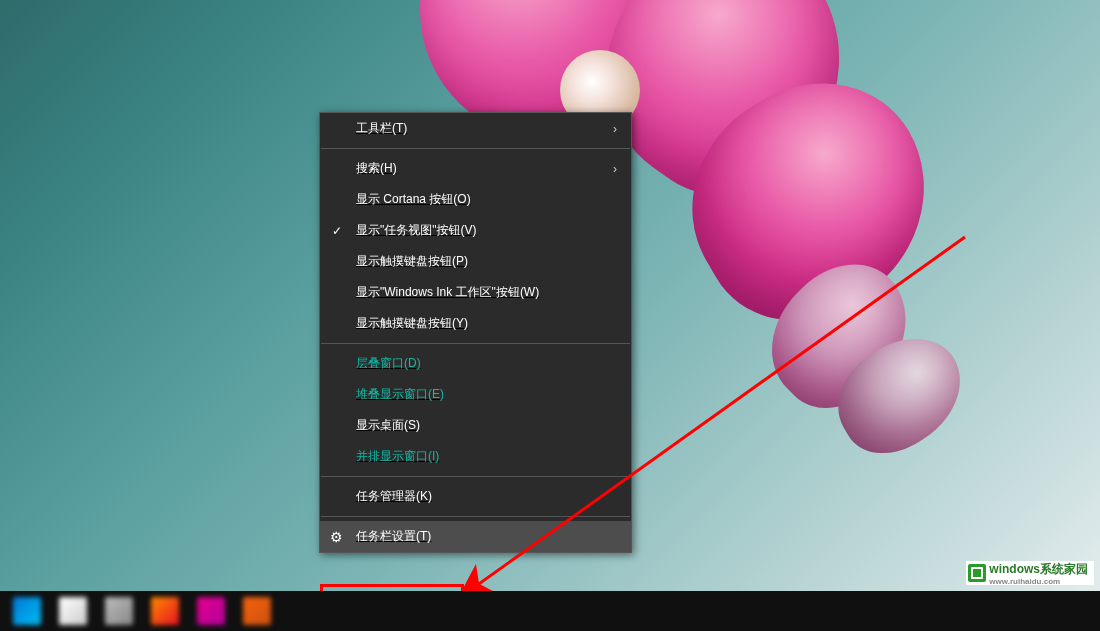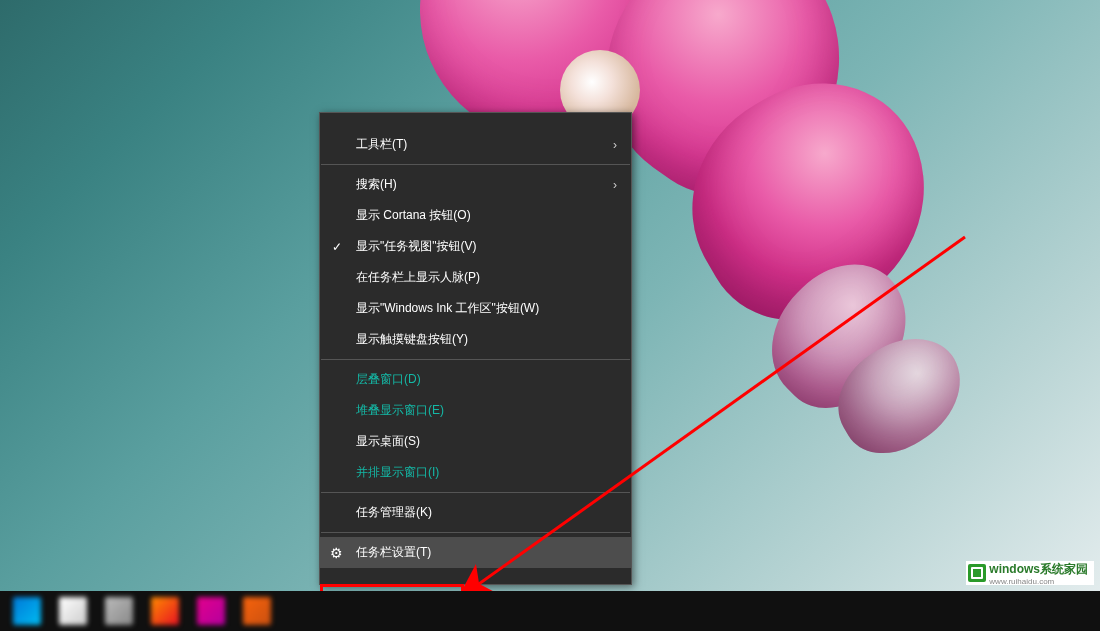--- a/index.html
+++ b/index.html
@@ -7,40 +7,40 @@
   
   .flower{position:absolute;}
   .petal{position:absolute;border-radius:50% 60% 45% 55%;background:radial-gradient(circle at 35% 35%,#f7a9cc 0%,#e95ba8 40%,#d83a93 65%,#b02076 100%);box-shadow:inset -15px -15px 40px rgba(120,10,70,.35);}
   .p1{width:260px;height:260px;left:420px;top:-120px;transform:rotate(10deg);}
   .p2{width:230px;height:250px;left:610px;top:-60px;transform:rotate(35deg);}
   .p3{width:220px;height:240px;left:700px;top:80px;transform:rotate(60deg);background:radial-gradient(circle at 35% 35%,#f7a9cc 0%,#e95ba8 35%,#d03088 60%,#9a1a68 100%);}
   .p4{width:120px;height:150px;left:780px;top:260px;transform:rotate(45deg);background:radial-gradient(circle at 40% 30%,#eac6d9 0%,#d19bbd 40%,#b8719f 70%,#8a4a76 100%);}
   .p5{width:100px;height:130px;left:850px;top:330px;transform:rotate(60deg);background:radial-gradient(circle at 40% 30%,#e5d8e0 0%,#c9a6bd 40%,#a97b9a 70%,#7c5270 100%);}
   .center{position:absolute;left:560px;top:50px;width:80px;height:80px;border-radius:50%;background:radial-gradient(circle at 40% 40%,#fff 0%,#f4e1da 30%,#d7b89e 70%);}
   
-  .menu{position:absolute;left:319px;top:112px;width:311px;background:#2b2b2b;border:1px solid #555;box-shadow:2px 2px 8px rgba(0,0,0,.5);padding:16px 0;}
+  .menu{position:absolute;left:319px;top:112px;width:311px;background:#2b2b2b;border:1px solid #555;box-shadow:2px 2px 8px rgba(0,0,0,.5);padding:0 0;text-decoration:underline;}
   .menu-item{position:relative;display:flex;align-items:center;height:31px;padding:0 12px 0 36px;color:#fff;font-size:12px;cursor:default;}
   .menu-item.disabled{color:#14b8a6;}
   .menu-item .arrow{position:absolute;right:14px;top:50%;transform:translateY(-50%);color:#ccc;font-size:12px;}
   .menu-item .check{position:absolute;left:12px;top:50%;transform:translateY(-50%);color:#fff;font-size:12px;}
   .menu-item .gear{position:absolute;left:10px;top:50%;transform:translateY(-50%);color:#fff;font-size:14px;}
   .sep{height:1px;background:#555;margin:4px 1px;}
   .menu-item.highlight{background:#4d4d4d;}
   
   .red-box{position:absolute;border:3px solid #ff0000;pointer-events:none;}
   .arrow-line{position:absolute;pointer-events:none;}
   
   .taskbar{position:absolute;left:0;bottom:0;width:1100px;height:40px;background:#101010;display:flex;align-items:center;}
   .task-icon{width:28px;height:28px;margin:0 9px;border-radius:2px;}
   .blur{filter:blur(2.5px);}
   
   .watermark{position:absolute;right:6px;bottom:46px;height:22px;display:flex;align-items:center;background:#fff;border-radius:0;padding:1px 6px 1px 2px;font-size:12px;color:#2a7a2a;font-weight:bold;}
   .wm-logo{width:18px;height:18px;background:#2a9a2a;border-radius:2px;margin-right:3px;position:relative;}
   .wm-logo::before{content:"";position:absolute;left:3px;top:3px;width:12px;height:12px;border:2px solid #fff;border-radius:1px;box-sizing:border-box;}
-  .wm-sub{font-size:8px;color:#888;font-weight:normal;display:block;line-height:1;}
+  .wm-sub{font-size:8px;color:#888;font-weight:bold;display:block;line-height:1;}
 </style>
 </head>
 <body>
 
 <div class="desktop">
 
   <div class="flower">
     <div class="petal p1"></div>
     <div class="petal p2"></div>
     <div class="petal p3"></div>
@@ -60,21 +60,21 @@
       <span class="arrow">›</span>
     </div>
     <div class="menu-item hoverable">
       <span>显示 Cortana 按钮(O)</span>
     </div>
     <div class="menu-item hoverable">
       <span class="check">✓</span>
       <span>显示"任务视图"按钮(V)</span>
     </div>
     <div class="menu-item hoverable">
-      <span>在任务栏上显示人脉(P)</span>
+      <span>显示触摸键盘按钮(P)</span>
     </div>
     <div class="menu-item hoverable">
       <span>显示"Windows Ink 工作区"按钮(W)</span>
     </div>
     <div class="menu-item hoverable">
       <span>显示触摸键盘按钮(Y)</span>
     </div>
     <div class="sep"></div>
     <div class="menu-item disabled">
       <span>层叠窗口(D)</span>

